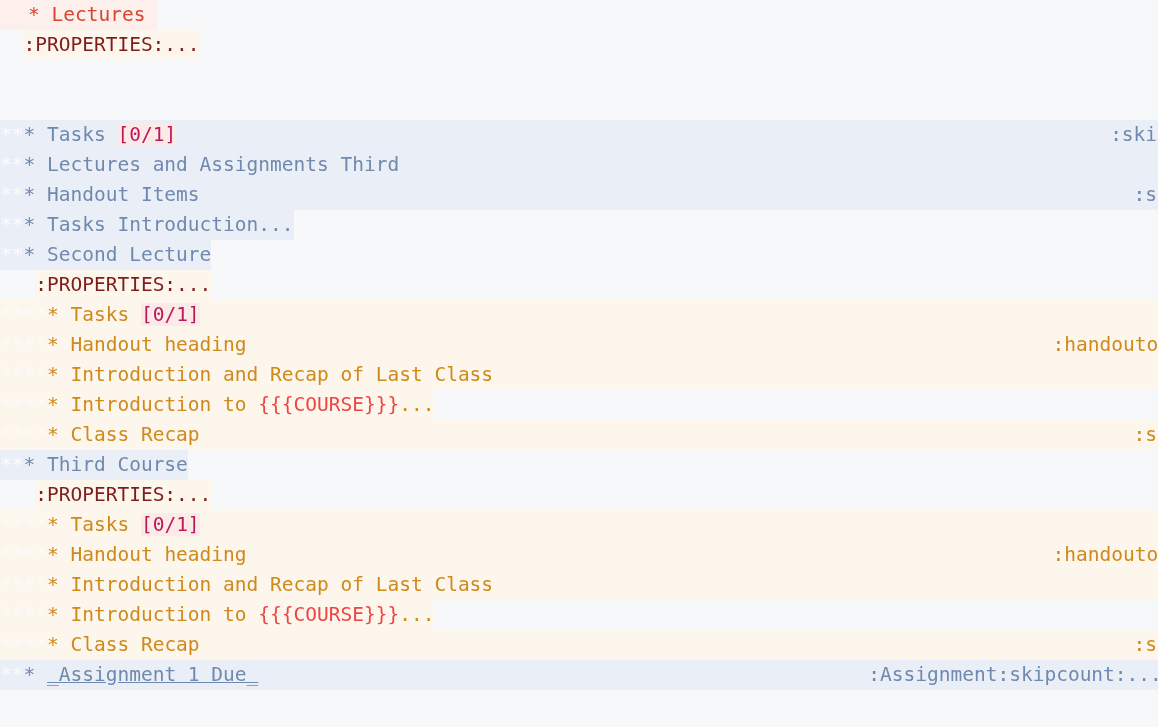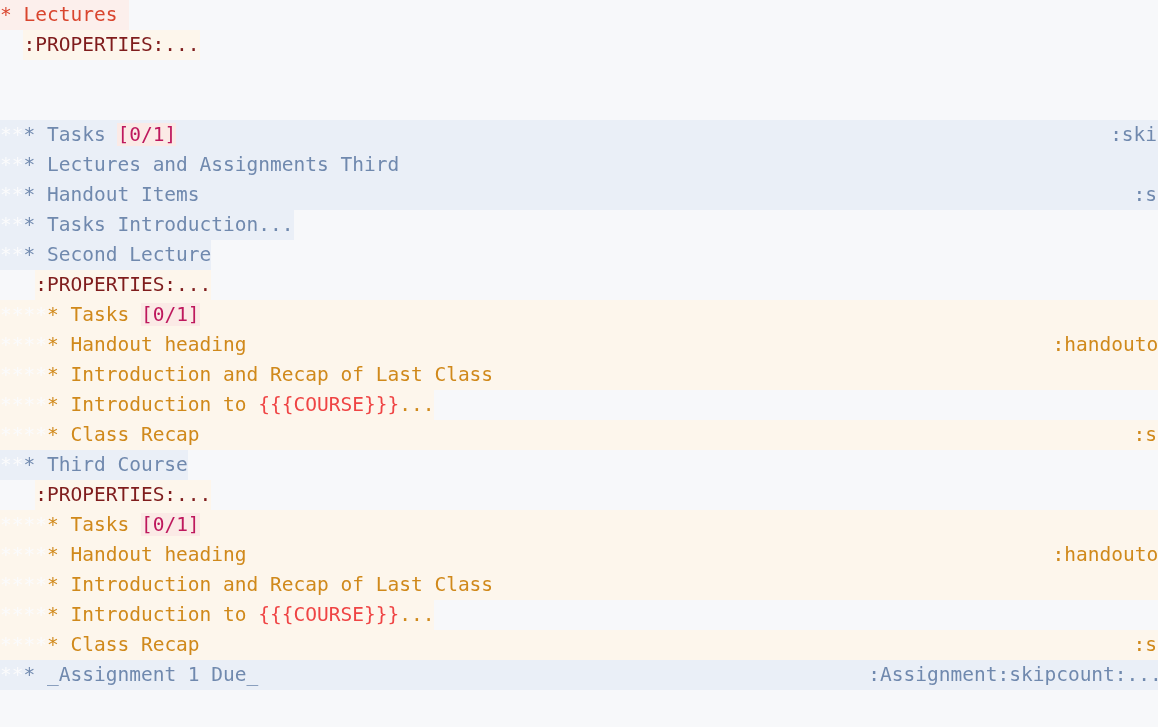--- a/index.html
+++ b/index.html
@@ -45,20 +45,21 @@
 
   
   .stars {
     color: #fbfbfc;
   }
 
   
   .lvl1 {
     color: #d9452e;
     background: #fcefec;
+    padding-left: 28px;
   }
   .lvl1 .star-active { color: #d9452e; }
 
   
   .lvl2 {
     color: #7089ae;
     background: #eaeff7;
   }
   .lvl2 .star-active { color: #7089ae; }
 
@@ -118,21 +119,21 @@
     white-space: pre;
     display: block;
     width: 1158px;
   }
   .cursor {
     background: #f5a623;
     color: #fdf6ec;
   }
 
   
-  .underline { }
+  .underline { text-decoration: underline; }
 
   .blank { height: 30px; }
 </style>
 </head>
 <body>
 
 <div id="buffer">
 
   <div class="line">
     <span class="seg lvl1"><span class="star-active">*</span> <span>Lectures</span> </span>

